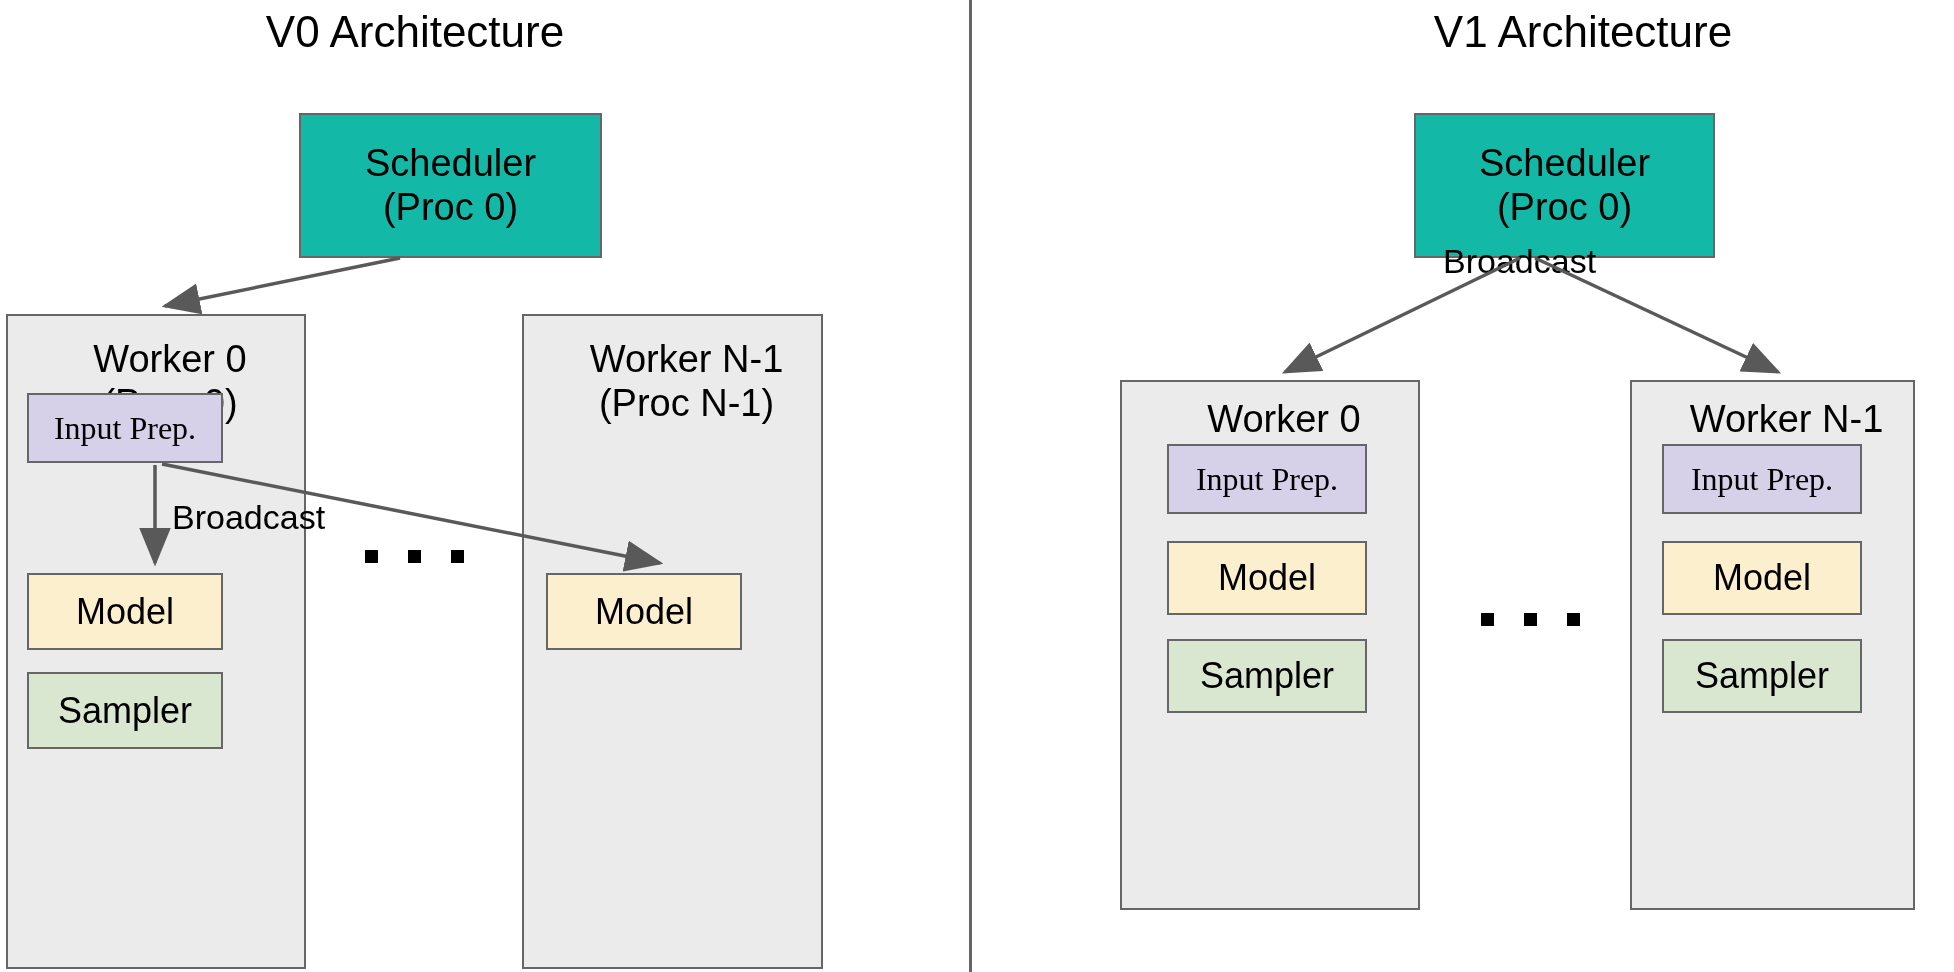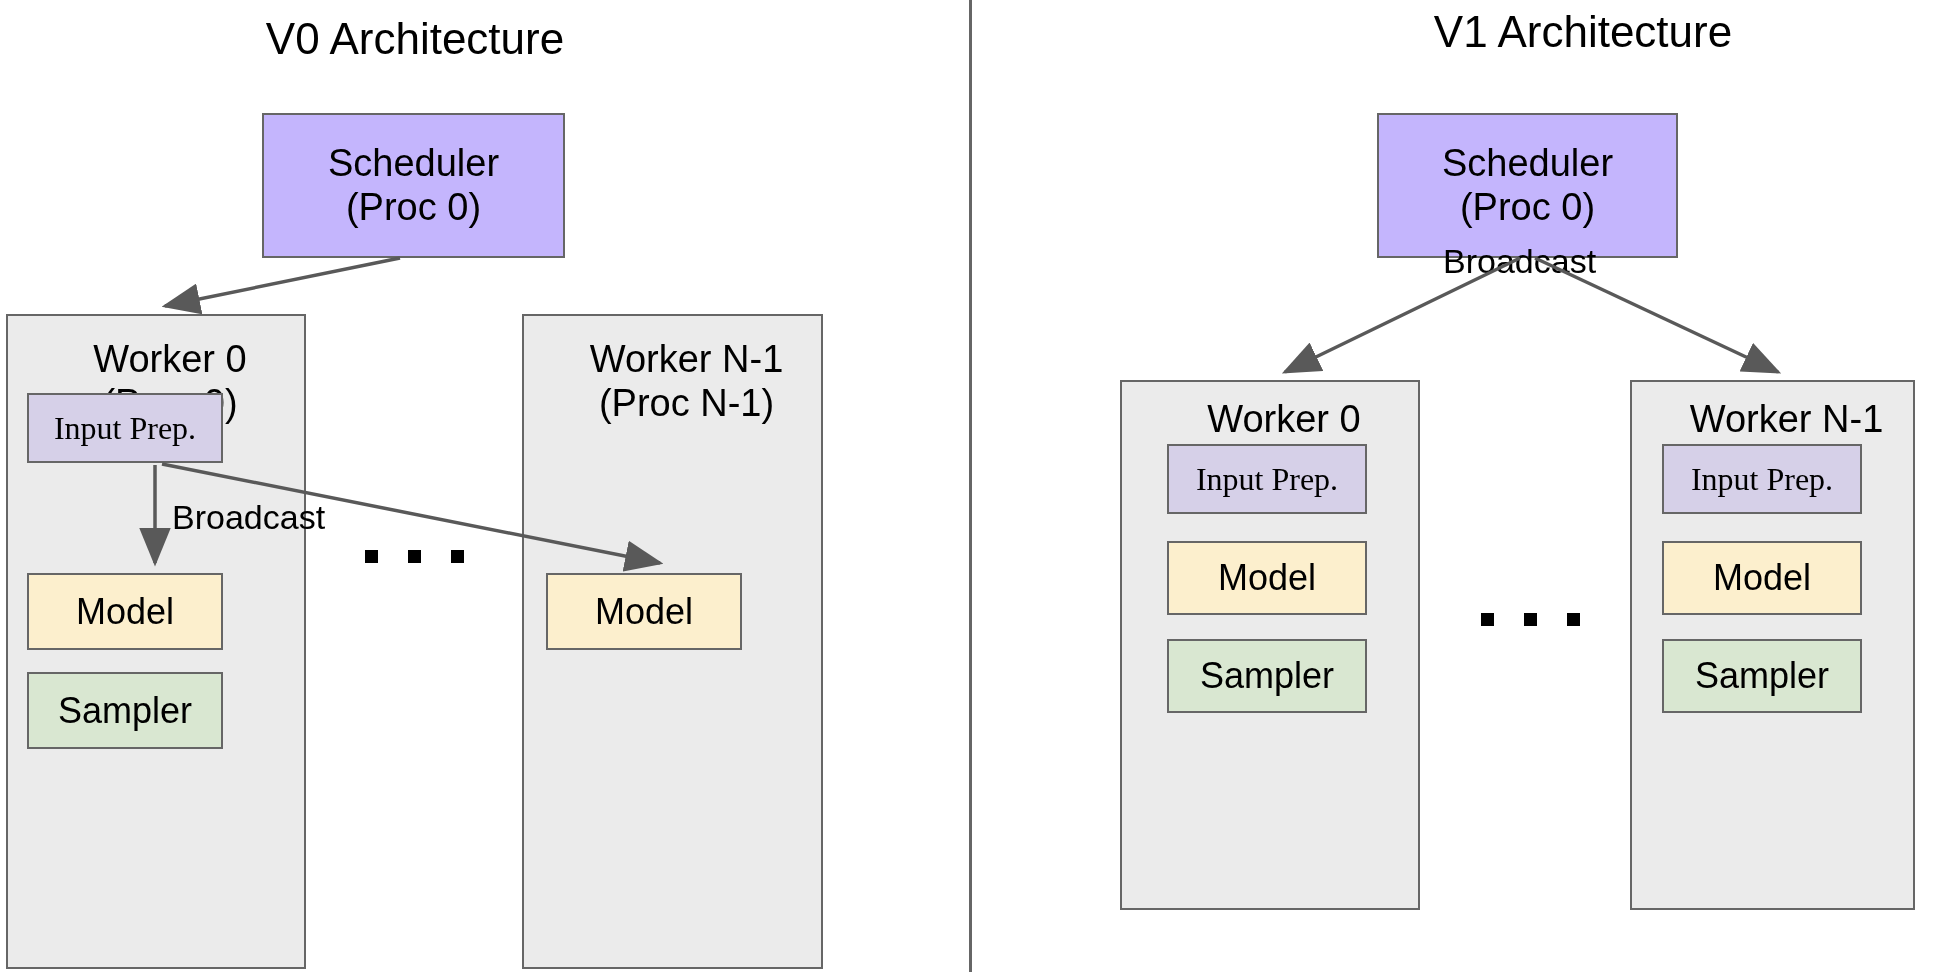--- a/index.html
+++ b/index.html
@@ -35,23 +35,24 @@
     flex-direction: column;
     align-items: center;
     color: #000000;
     line-height: 1.15;
   }
   .container-box {
     background: #ebebeb;
     padding-left: 28px;
   }
   .scheduler-box {
-    background: #c4b5fd;
+    background: #14b8a6;
     justify-content: center;
     font-size: 38px;
+    margin-left: 37px;
   }
   .worker-label {
     font-size: 38px;
     text-align: center;
     width: 100%;
     white-space: nowrap;
   }
   .sub-box {
     position: absolute;
     box-sizing: border-box;
@@ -92,21 +93,21 @@
     height: 13px;
     background: #000000;
   }
   .ellipsis span + span { margin-left: 30px; }
 </style>
 </head>
 <body>
 
 <div id="canvas">
 
-  <div class="panel-title" style="left:215px; top:8px; width:400px;margin-top:7px;">V0 Architecture</div>
+  <div class="panel-title" style="left:215px; top:8px; width:400px;">V0 Architecture</div>
 
   <div class="panel-title" style="left:1383px; top:8px; width:400px;">V1 Architecture</div>
 
   <div class="divider" style="left:969px; top:0px; width:3px; height:972px;"></div>
 
   <div class="box scheduler-box" style="left:262px; top:113px; width:303px; height:145px;">
     <div style="margin-top:auto;">Scheduler</div>
     <div style="margin-bottom:auto;">(Proc 0)</div>
   </div>
 

